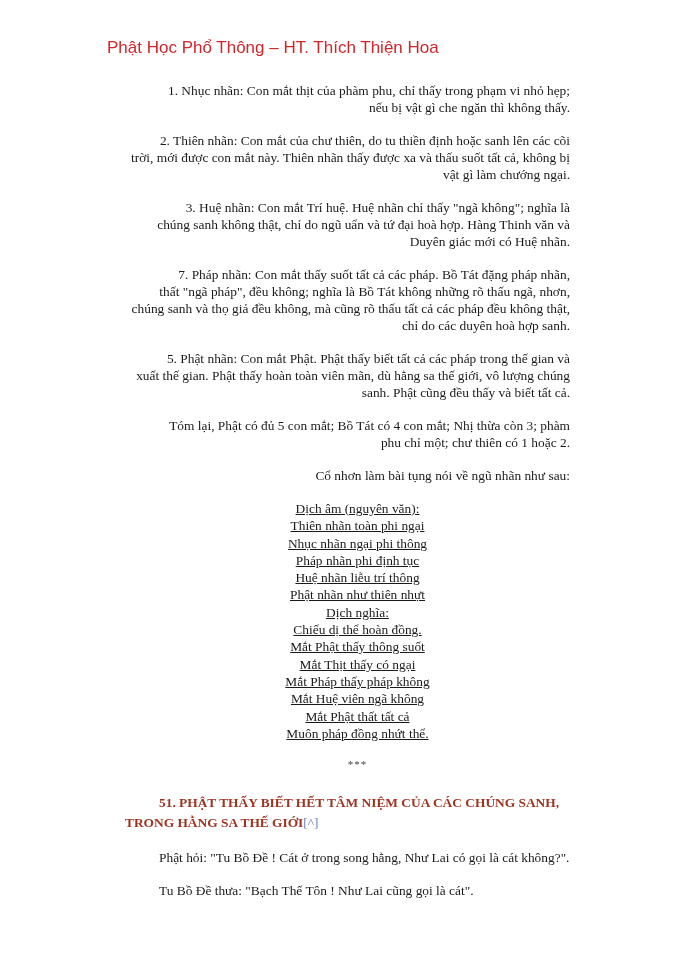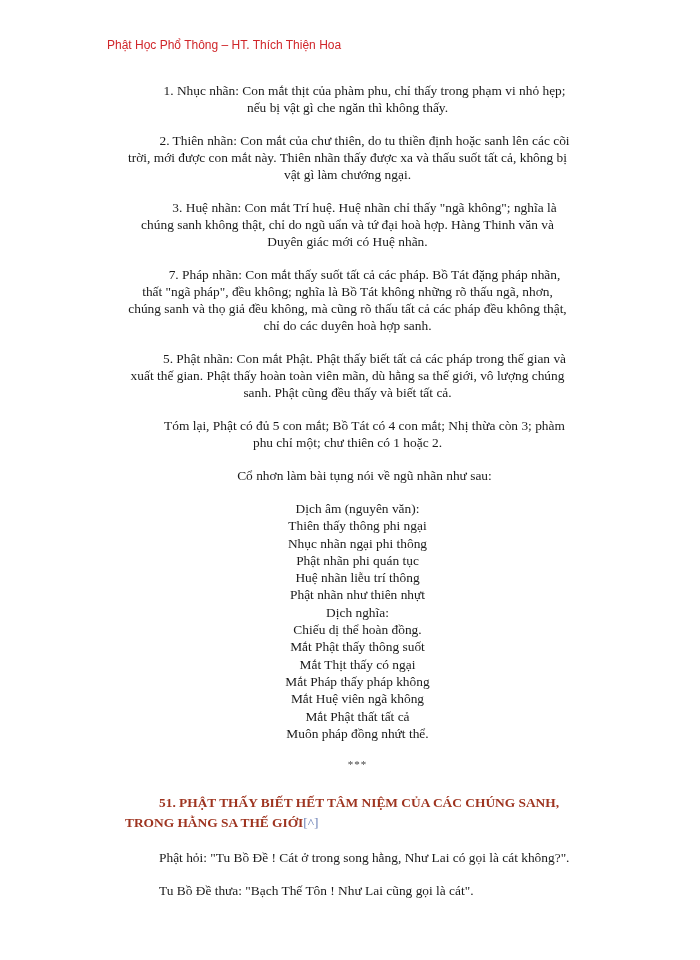--- a/index.html
+++ b/index.html
@@ -1,27 +1,27 @@
 <!DOCTYPE html>
 <html><head>
 <meta charset="utf-8">
 <style>
   html, body { margin: 0; padding: 0; background: #ffffff; }
   body { width: 700px; height: 960px; position: relative; overflow: hidden; }
   .page-header {
     position: absolute; left: 107px; top: 38px;
-    font-family: "Liberation Sans", sans-serif; font-size: 12px; color: #d0262a;
+    font-family: "Liberation Sans", sans-serif; font-size: 17px; color: #d0262a;
   }
   .content {
     position: absolute; left: 125px; top: 82px; width: 445px;
     font-family: "Liberation Serif", serif; font-size: 13.4px; line-height: 17px; color: #1a1a1a;
   }
-  .para { margin: 0 0 16px 0; text-indent: 34px; text-align: center; }
+  .para { margin: 0 0 16px 0; text-indent: 34px; text-align: right; }
   .verse { text-align: center; margin: 0 0 14px 0; padding-left: 20px; }
-  .verse div { line-height: 17.3px; }
+  .verse div { line-height: 17.3px; text-decoration: underline; }
   .separator { text-align: center; margin: 0 0 20px 20px; font-size: 11px; color: #444; letter-spacing: 1px; }
   .section-heading {
     font-weight: bold; color: #9e3420; margin: 0 0 16px 0; text-indent: 34px; line-height: 20px;
   }
   .section-heading .anchor-link { color: #6a7fb5; font-weight: normal; text-decoration: none; }
   .dialog { margin: 0 0 16px 0; text-indent: 34px; }
 </style>
 </head>
 <body>
 
@@ -31,23 +31,23 @@
   <p class="para">1. Nhục nhãn: Con mắt thịt của phàm phu, chỉ thấy trong phạm vi nhỏ hẹp; nếu bị vật gì che ngăn thì không thấy.</p>
   <p class="para">2. Thiên nhãn: Con mắt của chư thiên, do tu thiền định hoặc sanh lên các cõi trời, mới được con mắt này. Thiên nhãn thấy được xa và thấu suốt tất cả, không bị vật gì làm chướng ngại.</p>
   <p class="para">3. Huệ nhãn: Con mắt Trí huệ. Huệ nhãn chỉ thấy "ngã không"; nghĩa là chúng sanh không thật, chỉ do ngũ uẩn và tứ đại hoà hợp. Hàng Thinh văn và Duyên giác mới có Huệ nhãn.</p>
   <p class="para">7. Pháp nhãn: Con mắt thấy suốt tất cả các pháp. Bồ Tát đặng pháp nhãn, thất "ngã pháp", đều không; nghĩa là Bồ Tát không những rõ thấu ngã, nhơn, chúng sanh và thọ giả đều không, mà cũng rõ thấu tất cả các pháp đều không thật, chỉ do các duyên hoà hợp sanh.</p>
   <p class="para">5. Phật nhãn: Con mắt Phật. Phật thấy biết tất cả các pháp trong thế gian và xuất thế gian. Phật thấy hoàn toàn viên mãn, dù hằng sa thế giới, vô lượng chúng sanh. Phật cũng đều thấy và biết tất cả.</p>
   <p class="para">Tóm lại, Phật có đủ 5 con mắt; Bồ Tát có 4 con mắt; Nhị thừa còn 3; phàm phu chỉ một; chư thiên có 1 hoặc 2.</p>
   <p class="para">Cổ nhơn làm bài tụng nói về ngũ nhãn như sau:</p>
 
   <div class="verse">
     <div>Dịch âm (nguyên văn):</div>
-    <div>Thiên thấy thông phi ngại</div>
+    <div>Thiên nhãn toàn phi ngại</div>
     <div>Nhục nhãn ngại phi thông</div>
-    <div>Phật nhãn phi quán tục</div>
+    <div>Pháp nhãn phi định tục</div>
     <div>Huệ nhãn liễu trí thông</div>
     <div>Phật nhãn như thiên nhựt</div>
     <div>Dịch nghĩa:</div>
     <div>Chiếu dị thể hoàn đồng.</div>
     <div>Mắt Phật thấy thông suốt</div>
     <div>Mắt Thịt thấy có ngại</div>
     <div>Mắt Pháp thấy pháp không</div>
     <div>Mắt Huệ viên ngã không</div>
     <div>Mắt Phật thất tất cả</div>
     <div>Muôn pháp đồng nhứt thể.</div>

